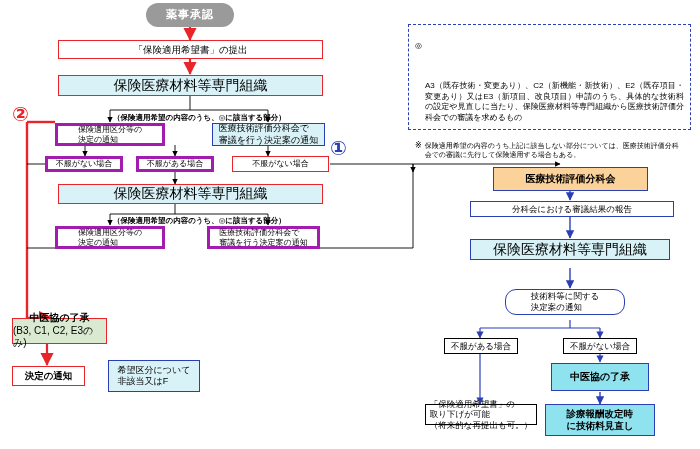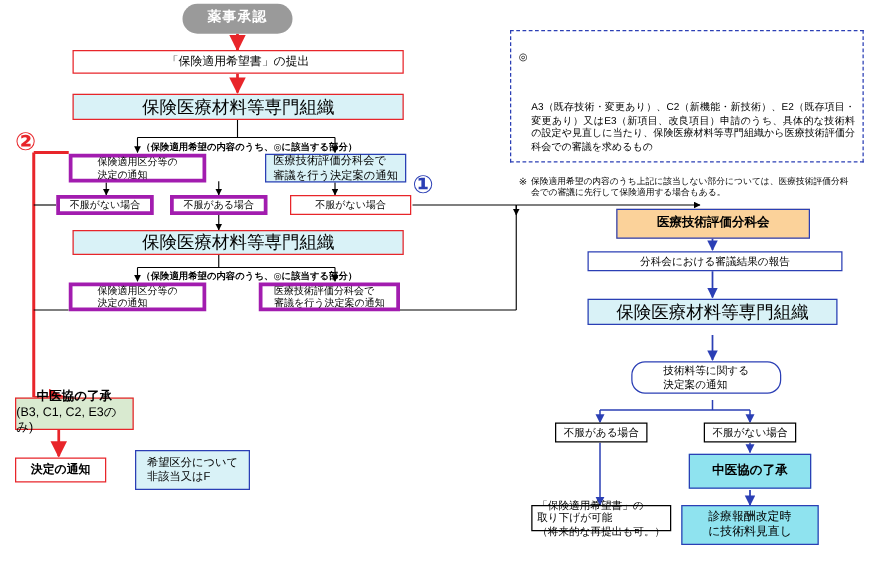--- a/index.html
+++ b/index.html
@@ -56,21 +56,21 @@
   .cyan-solid{
     background:#8fe3ef;
     border:1.3px solid #2b3fb5;
     font-size:10px;
     font-weight:bold;
   }
   .cyan-solid2{
     background:#8fe3ef;
     border:1.3px solid #2b3fb5;
     font-size:9.5px;
-    font-weight:normal;
+    font-weight:bold;
   }
   .white-blue{
     background:#ffffff;
     border:1px solid #2b3fb5;
     font-size:8.5px;
   }
   .white-black{
     background:#ffffff;
     border:3px solid #a21caf;
     font-size:8px;

